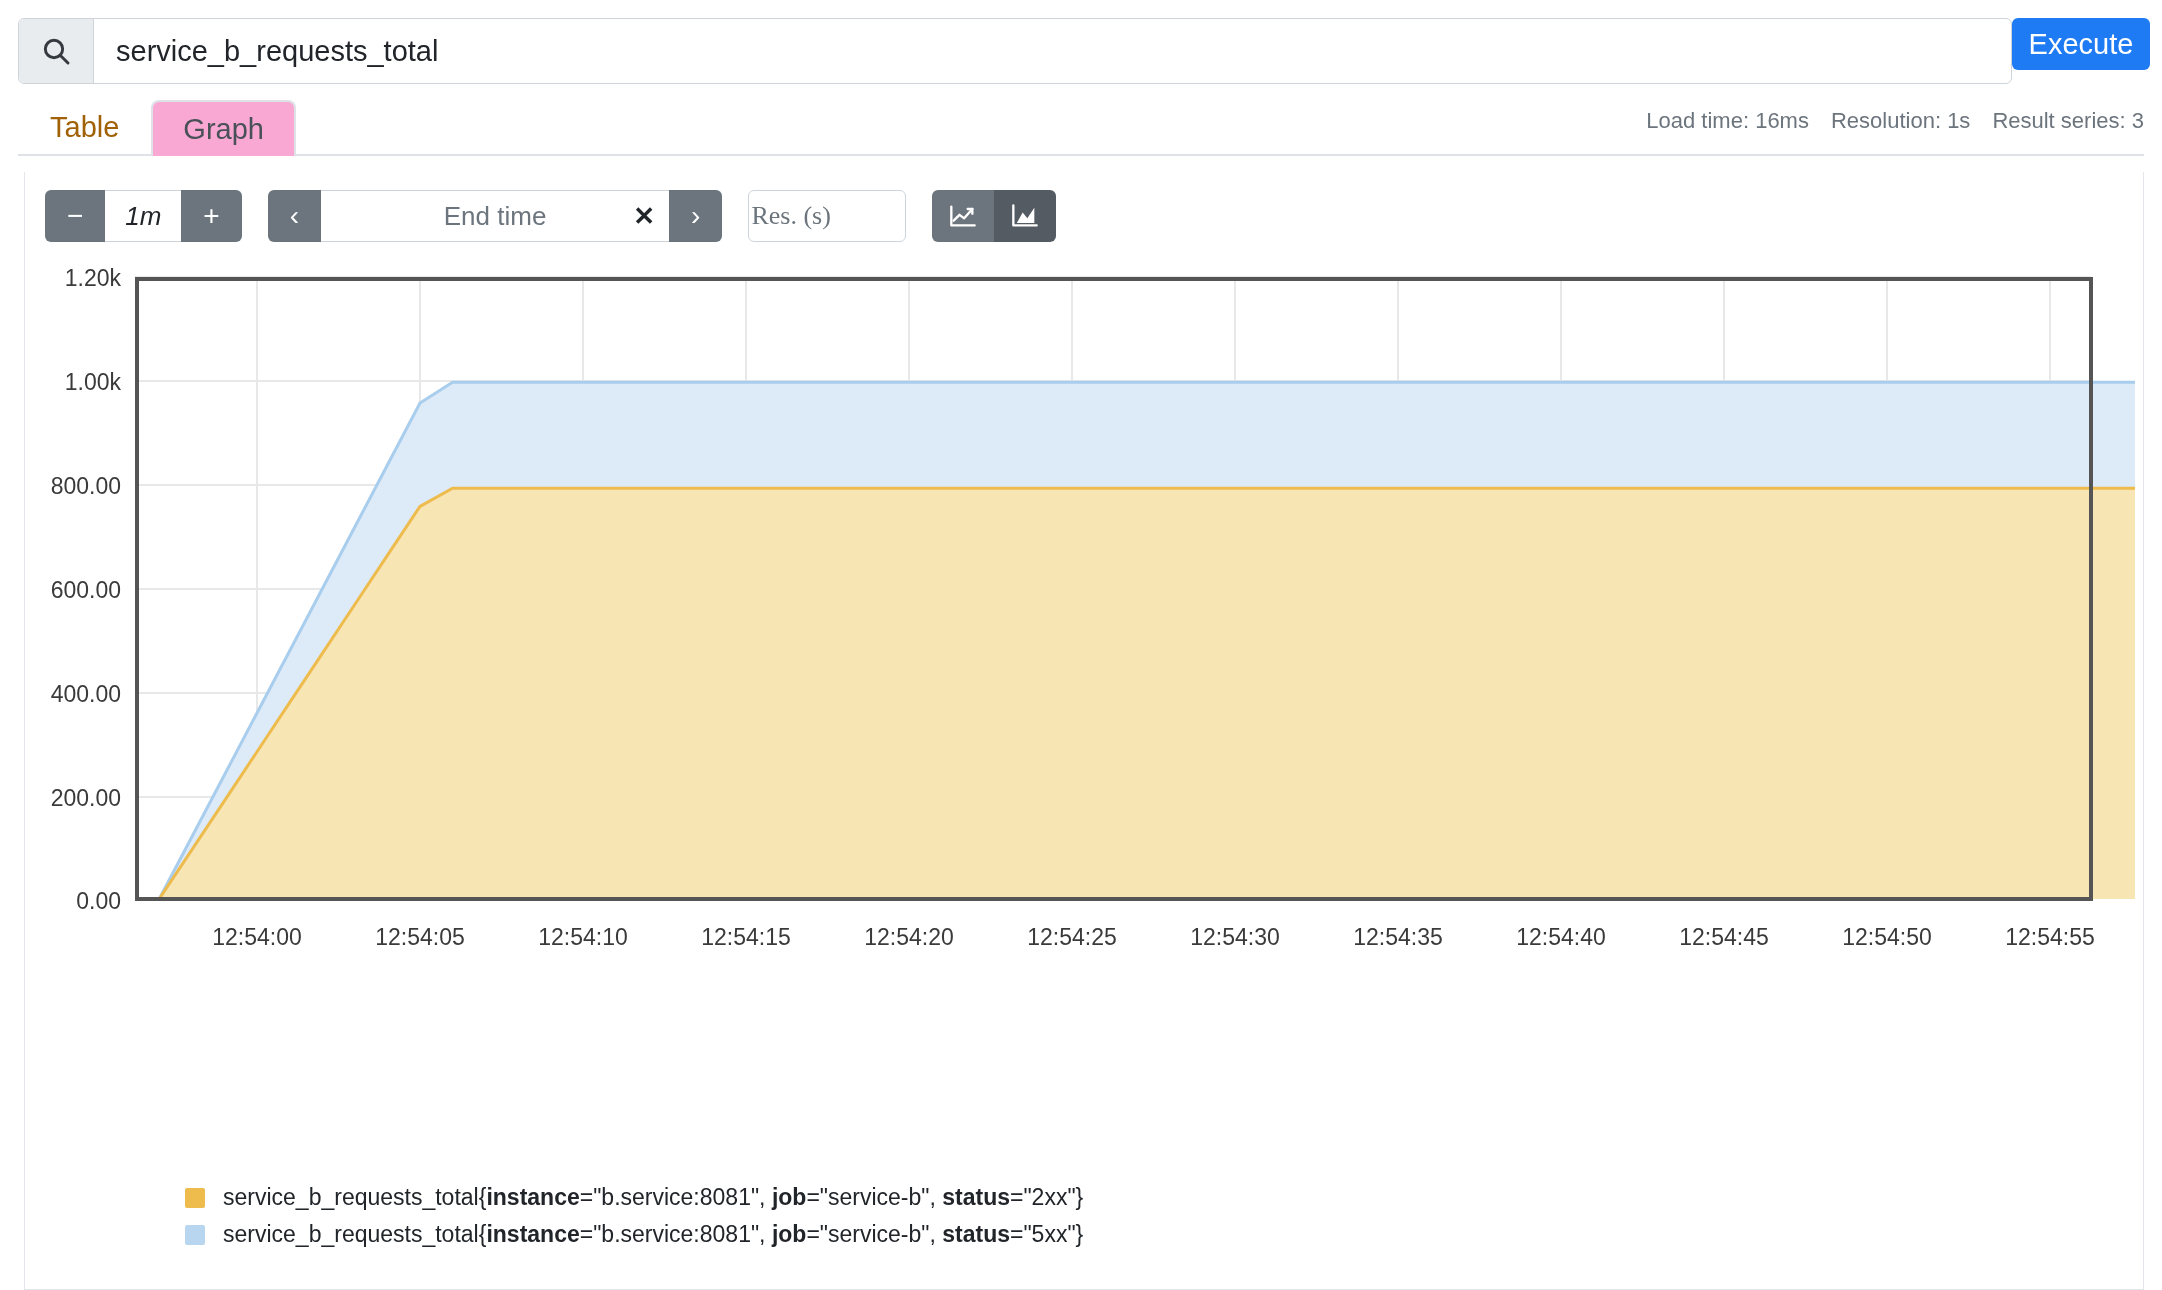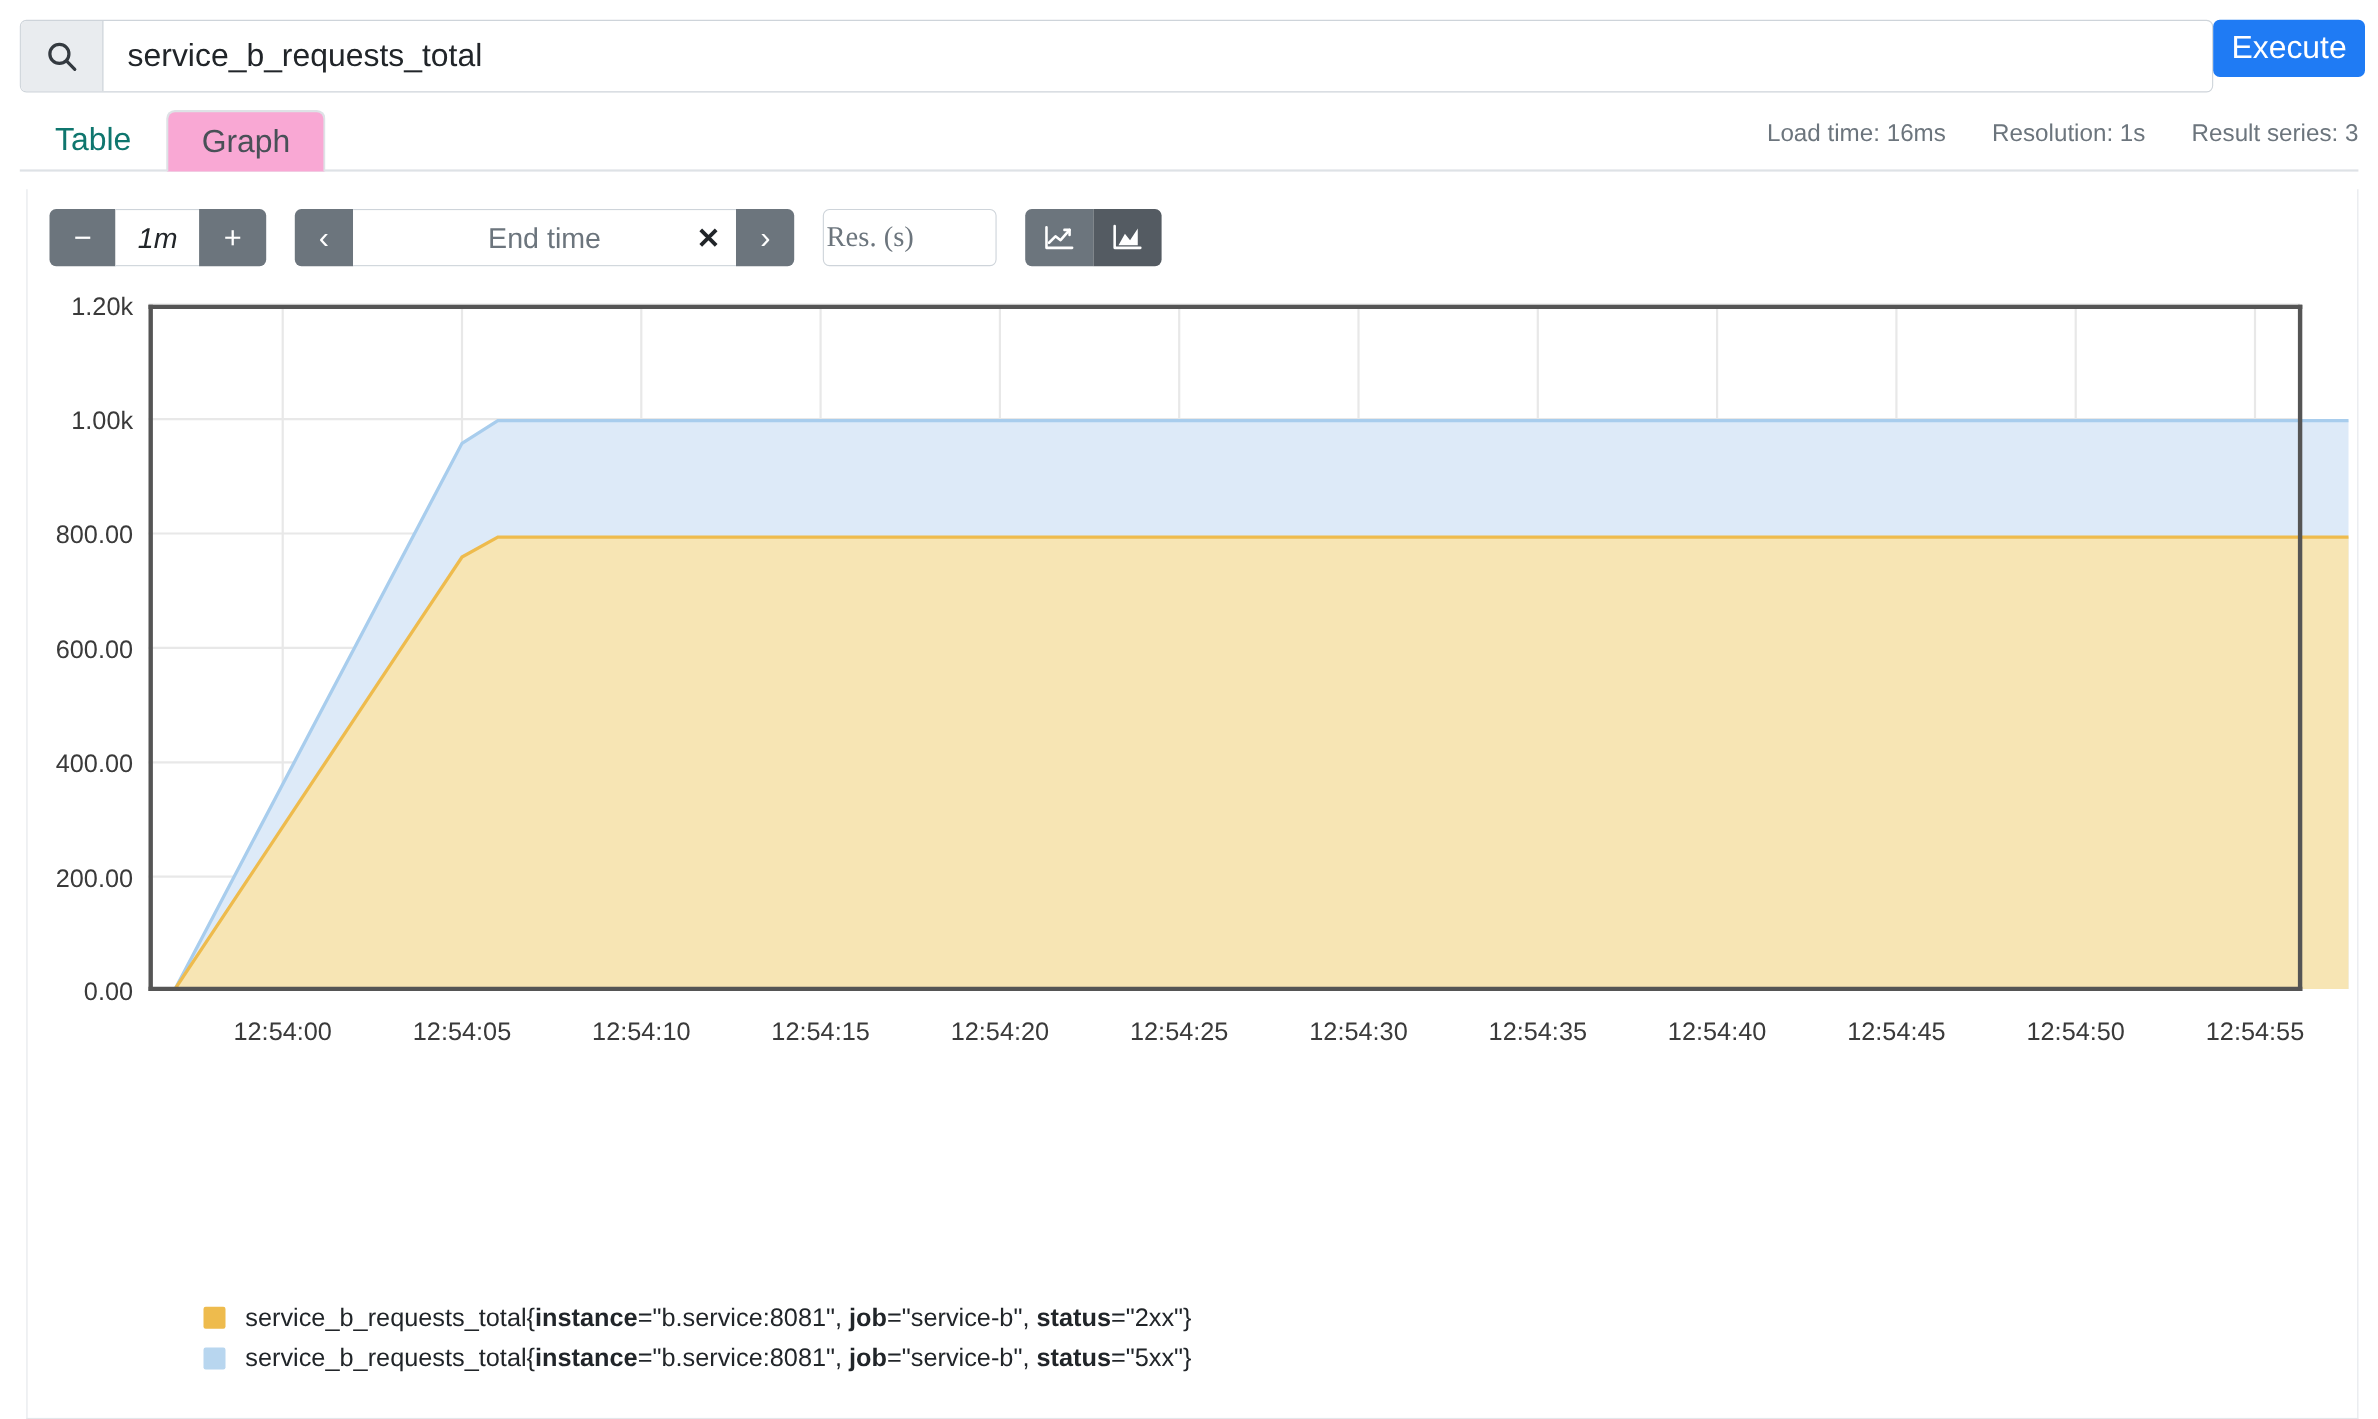--- a/index.html
+++ b/index.html
@@ -71,40 +71,40 @@
     position: relative;
     height: 60px;
     margin: 6px 18px 0 18px;
     border-bottom: 2px solid #dee2e6;
     display: flex;
     align-items: flex-end;
   }
   .tab {
     font-size: 29px;
     padding: 12px 30px;
-    color: #0f766e;
+    color: #a16207;
     cursor: pointer;
     border: 2px solid transparent;
     border-bottom: none;
     border-radius: 8px 8px 0 0;
     line-height: 1.05;
     background: transparent;
   }
   .tab.active {
     color: #495057;
     background: #f9a8d4;
     border-color: #dee2e6 #dee2e6 #ffffff;
     margin-bottom: -2px;
   }
   .meta {
     position: absolute;
     right: 0;
     bottom: 20px;
     display: flex;
-    gap: 42px;
+    gap: 22px;
     font-size: 22px;
     color: #6c757d;
     white-space: nowrap;
   }
 
   
   .graph-card {
     margin: 16px 18px 0 24px;
     border: 1px solid #e3e6ea;
     border-top: none;

